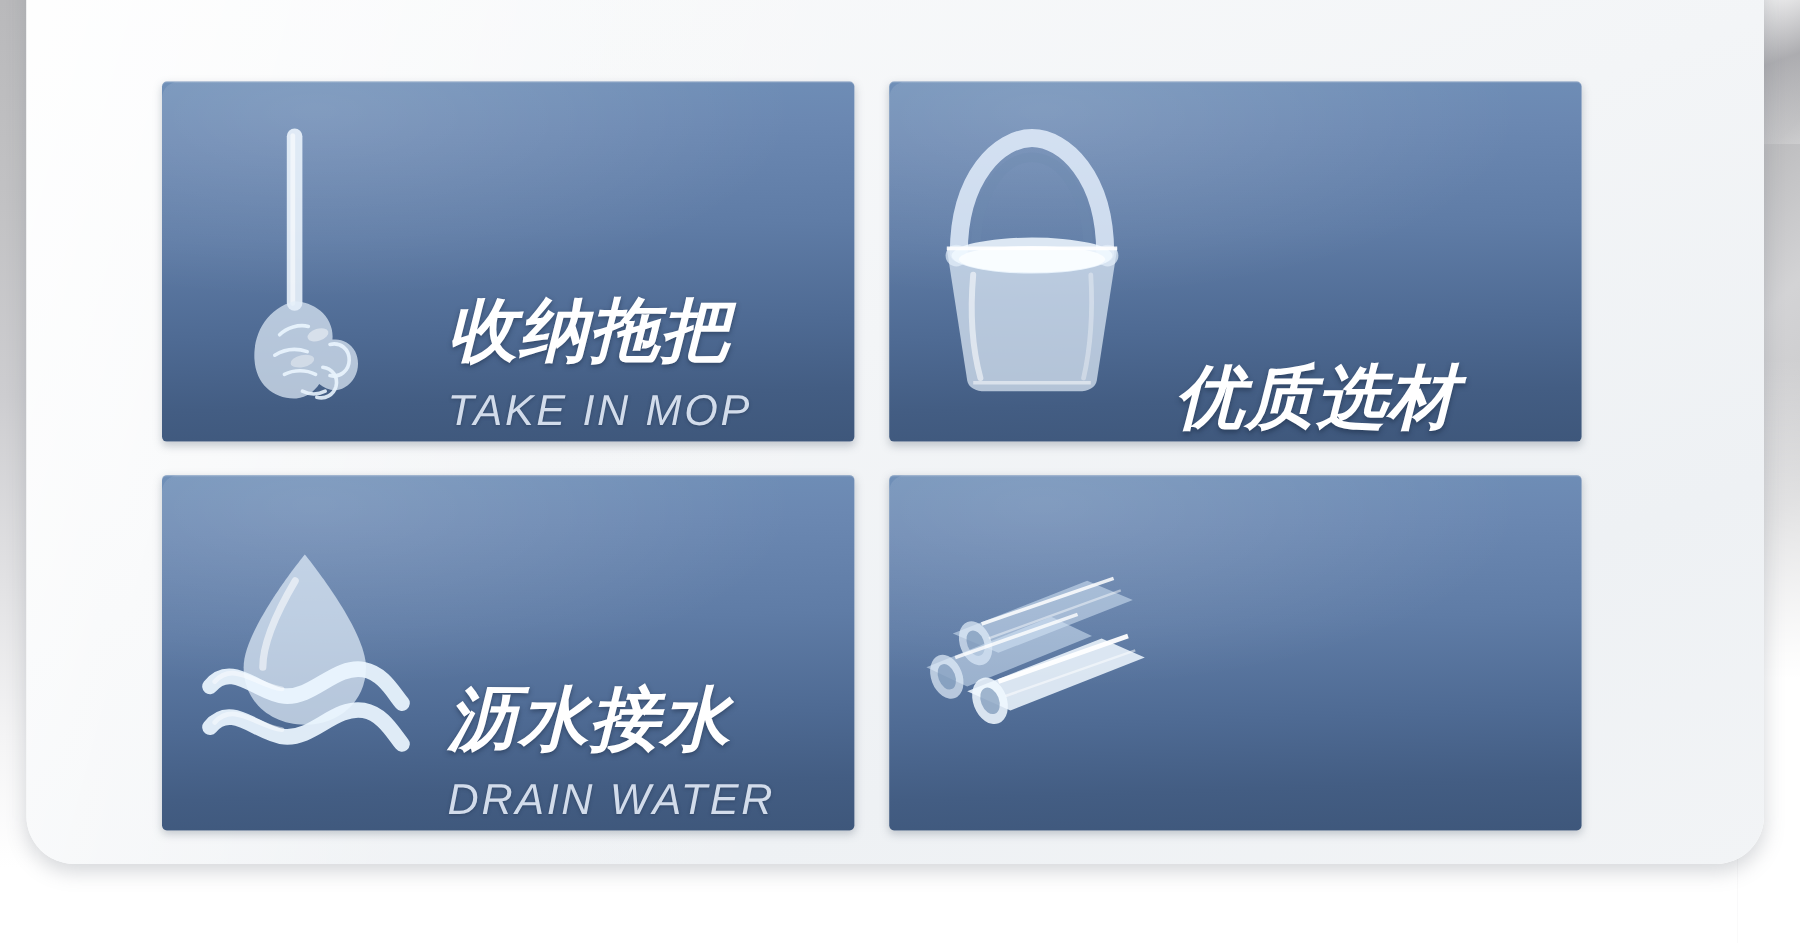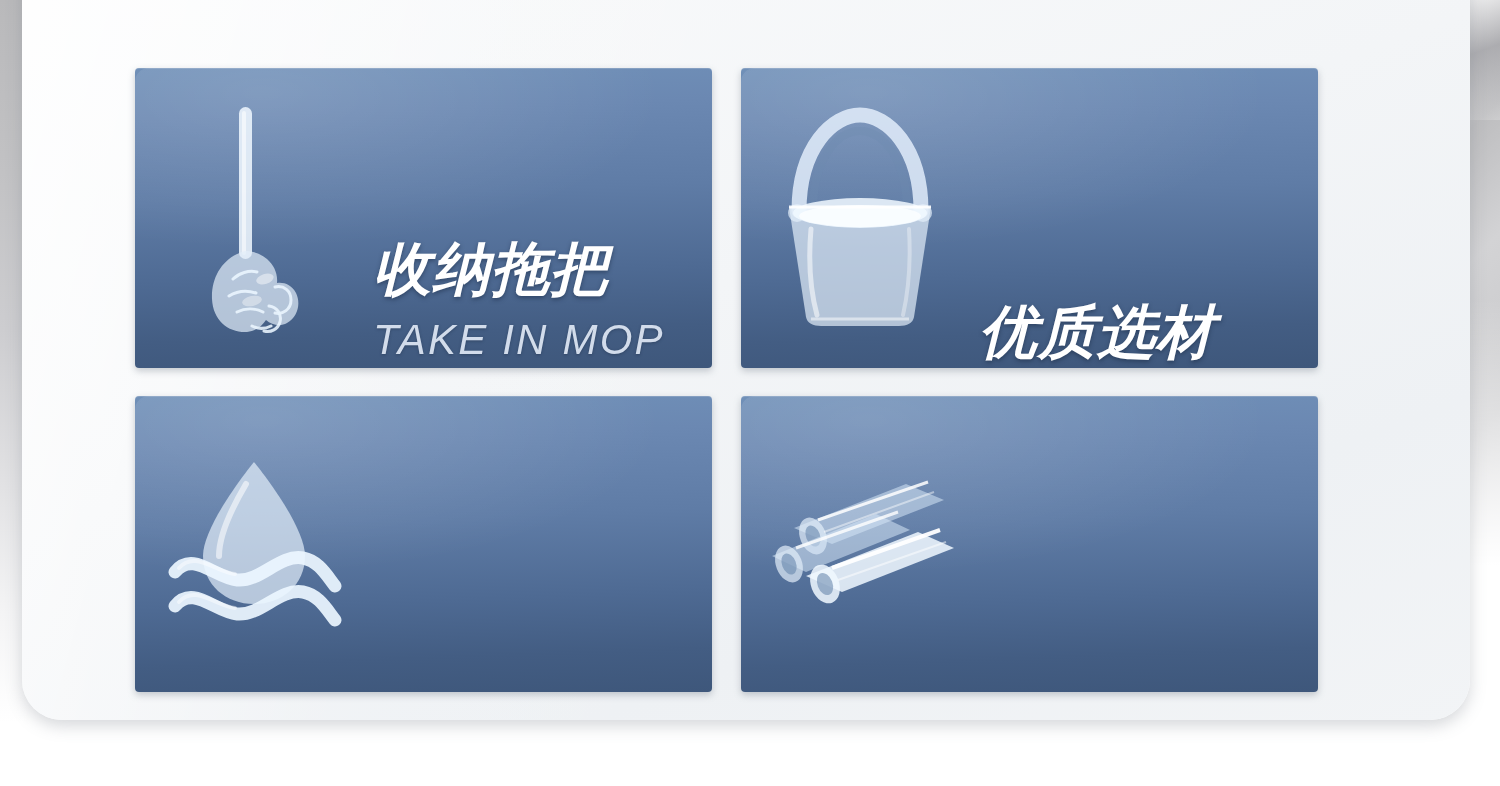--- a/index.html
+++ b/index.html
@@ -125,21 +125,21 @@
     color: #ffffff;
     font-size: 58px;
     font-weight: bold;
     line-height: 1.04;
     letter-spacing: 1px;
     text-shadow: 0 2px 4px rgba(28,44,70,0.55);
     white-space: nowrap;
   }
   .title-en {
     color: #d2dceb;
-    font-size: 42px;
+    font-size: 36px;
     font-weight: normal;
     line-height: 1.08;
     letter-spacing: 2.2px;
     margin-top: 17px;
     text-shadow: 0 1px 3px rgba(30,46,72,0.45);
     white-space: nowrap;
   }
 
   
   .card-mop   .icon-slot svg { width: 118px; height: 235px; }
@@ -232,20 +232,24 @@
           <g class="glass-stroke" stroke-width="13">
             <path d="M12 118 C30 96 52 124 74 126 C98 128 116 100 140 104 C156 107 164 122 172 132"></path>
             <path d="M12 152 C30 130 52 158 74 160 C98 162 116 134 140 138 C156 141 164 156 172 166"></path>
           </g>
           <g stroke="rgba(255,255,255,0.45)" stroke-width="4" fill="none" stroke-linecap="round">
             <path d="M16 114 C32 96 52 118 72 120"></path>
             <path d="M16 148 C32 130 52 152 72 154"></path>
           </g>
         </svg>
       </div>
+      <div class="text-slot">
+        <div class="title-cn">沥水接水</div>
+        <div class="title-en">DRAIN WATER</div>
+      </div>
     </div>
 
     <div class="card card-qual">
       <div class="icon-slot">
         <svg viewBox="0 0 205 138" xmlns="http://www.w3.org/2000/svg">
 
           <g>
             <path class="glass-fill-2" d="M36 52 L148 8 L186 24 L74 68 Z"></path>
             <ellipse cx="55" cy="60" rx="13" ry="19" class="glass-fill" transform="rotate(-21 55 60)"></ellipse>
             <ellipse cx="55" cy="60" rx="7" ry="11" fill="rgba(95,128,168,0.55)" transform="rotate(-21 55 60)"></ellipse>

